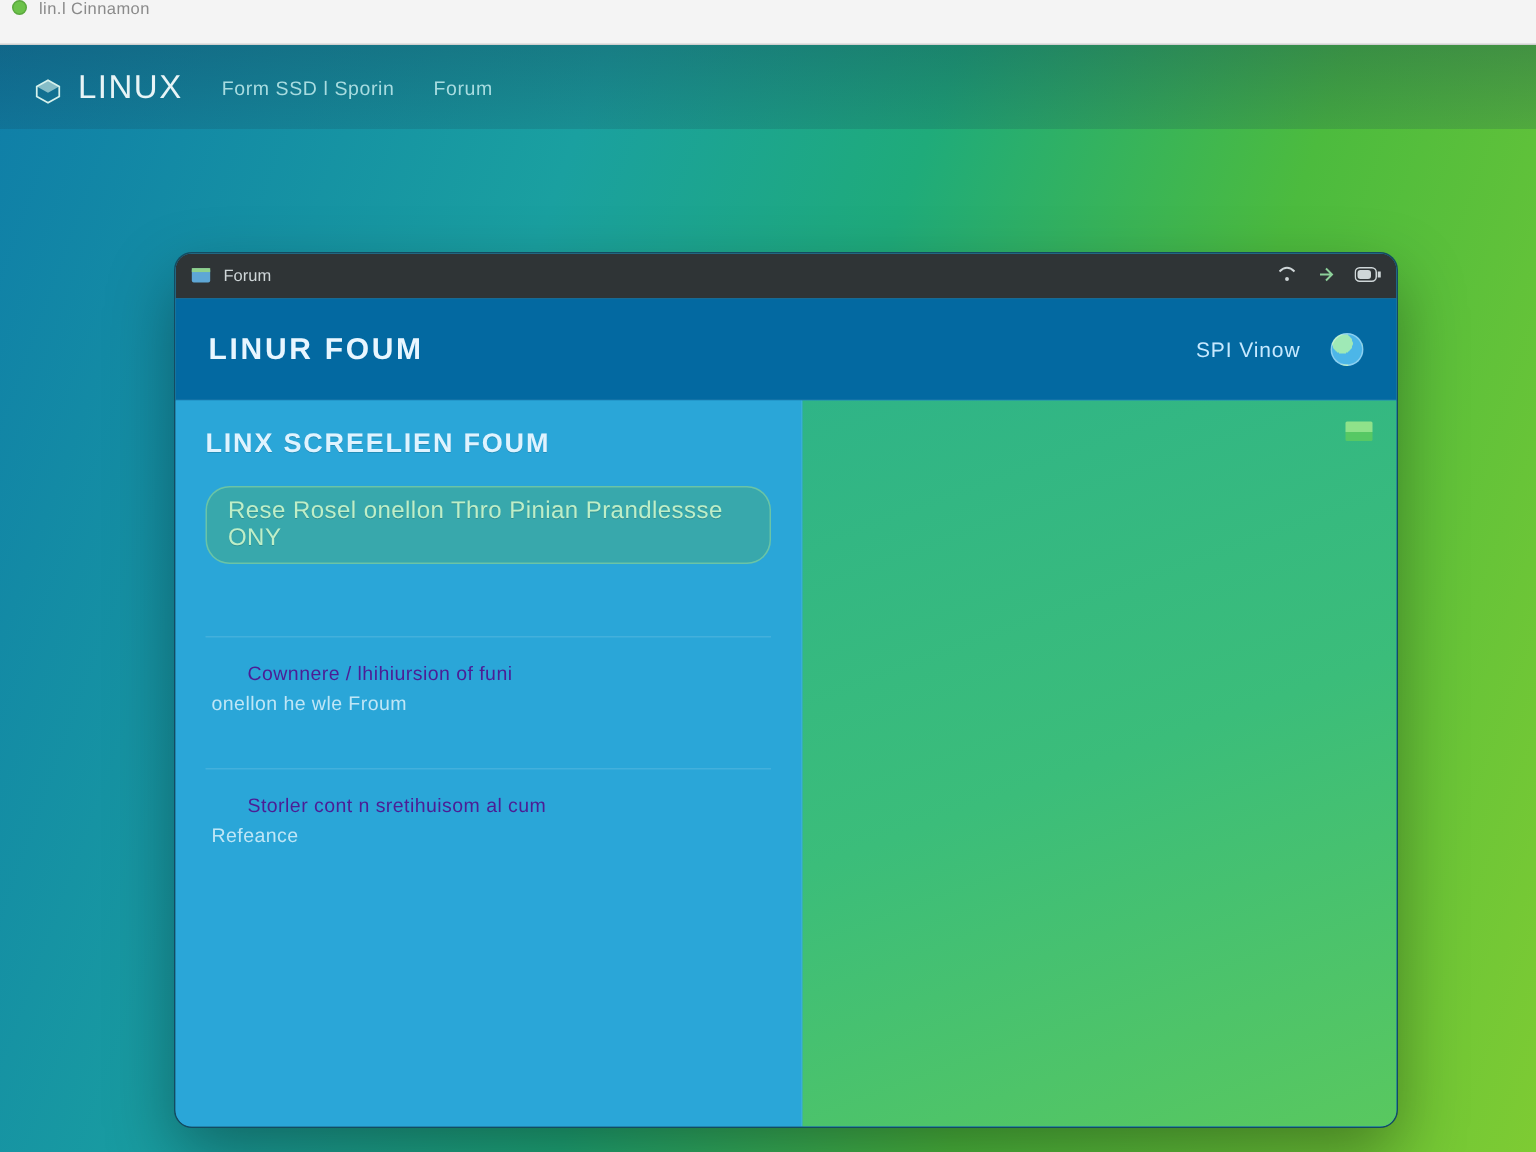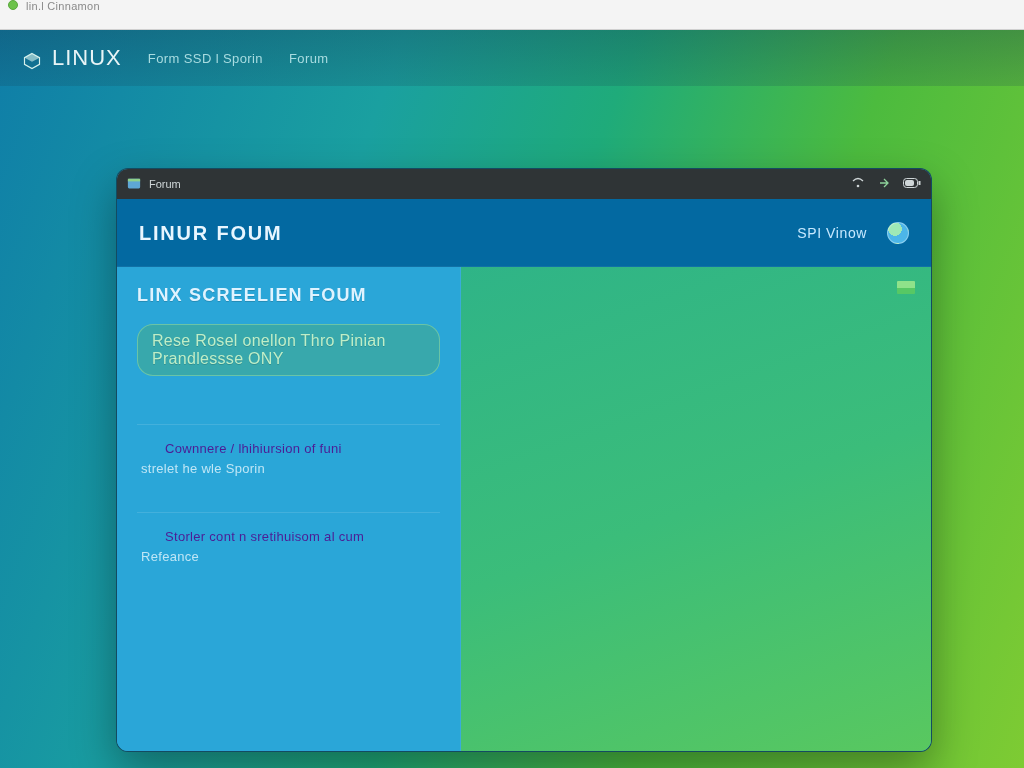--- a/index.html
+++ b/index.html
@@ -70,21 +70,21 @@
   }
   .flag-icon::before {
     content: ""; position: absolute; inset: 0;
     background: linear-gradient(180deg, #8fe28a 0 55%, #57c864 55% 100%);
     border-radius: 1px;
   }
   .body-columns {
     flex: 1; display: flex; min-height: 0;
   }
   .left-pane {
-    width: 344px; background: #2aa6d8; padding: 18px 20px 10px 20px;
+    width: 418px; background: #2aa6d8; padding: 18px 20px 10px 20px;
     display: flex; flex-direction: column; gap: 18px;
     border-right: 1px solid rgba(255,255,255,.07);
   }
   .right-pane {
     flex: 1; background: linear-gradient(160deg, #2fb487 0%, #3bbd7a 50%, #59c85f 100%);
     position: relative; padding: 16px;
   }
   .right-pane .flag-corner { position: absolute; top: 14px; right: 16px; }
   .section-title {
     color: #dff3ff; font-size: 18px; font-weight: 700; letter-spacing: 1.2px;
@@ -164,21 +164,21 @@
 
     <div class="body-columns">
       <div class="left-pane">
         <div class="section-title">LINX SCREELIEN FOUM</div>
         <div class="pill-btn">Rese Rosel onellon   Thro Pinian Prandlessse ONY</div>
 
         <div style="height:12px"></div>
 
         <div class="entry">
           <div class="line strong">Cownnere / lhihiursion of funi</div>
-          <div class="line">strelet he wle Sporin</div>
+          <div class="line">onellon he wle Froum</div>
         </div>
 
         <div class="entry">
           <div class="line strong">Storler cont n sretihuisom al cum</div>
           <div class="line">Refeance</div>
         </div>
       </div>
 
       <div class="right-pane">
         <div class="flag-corner flag-icon"></div>

